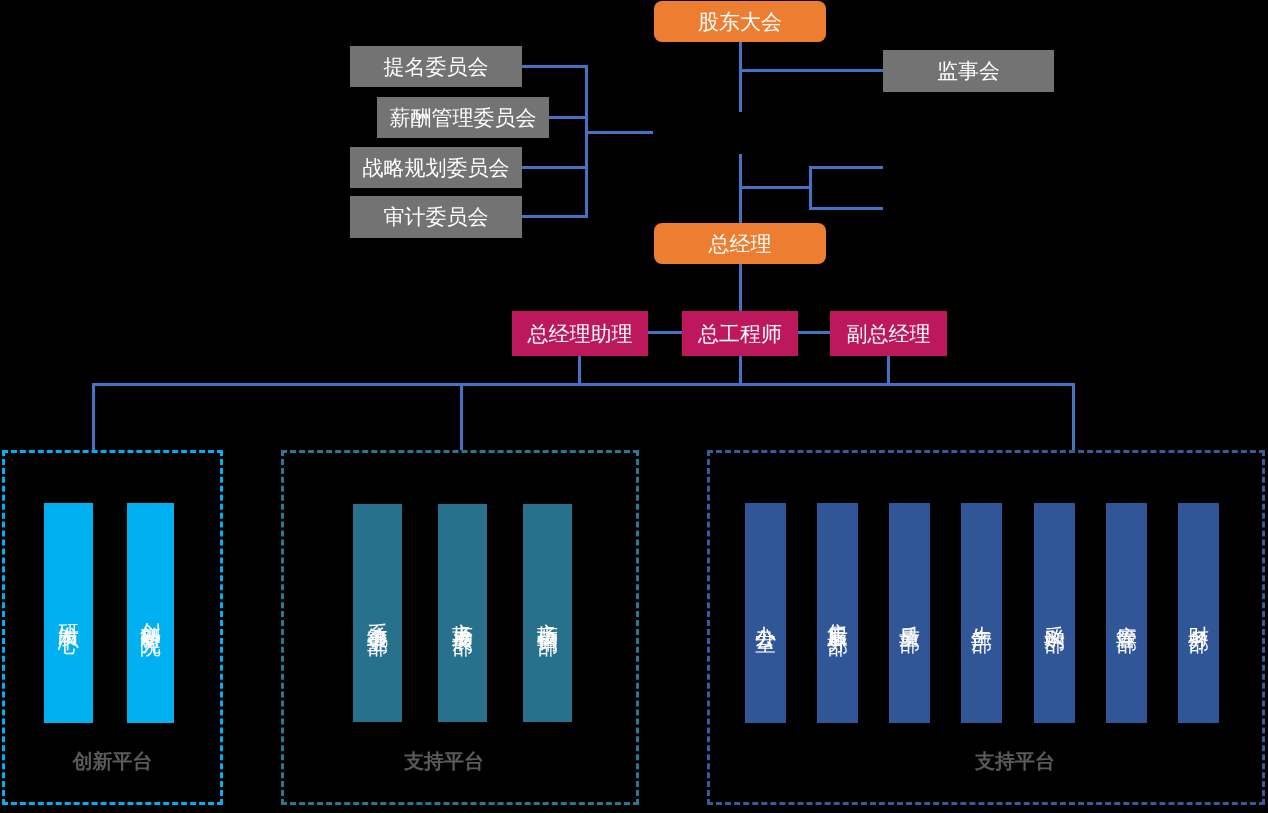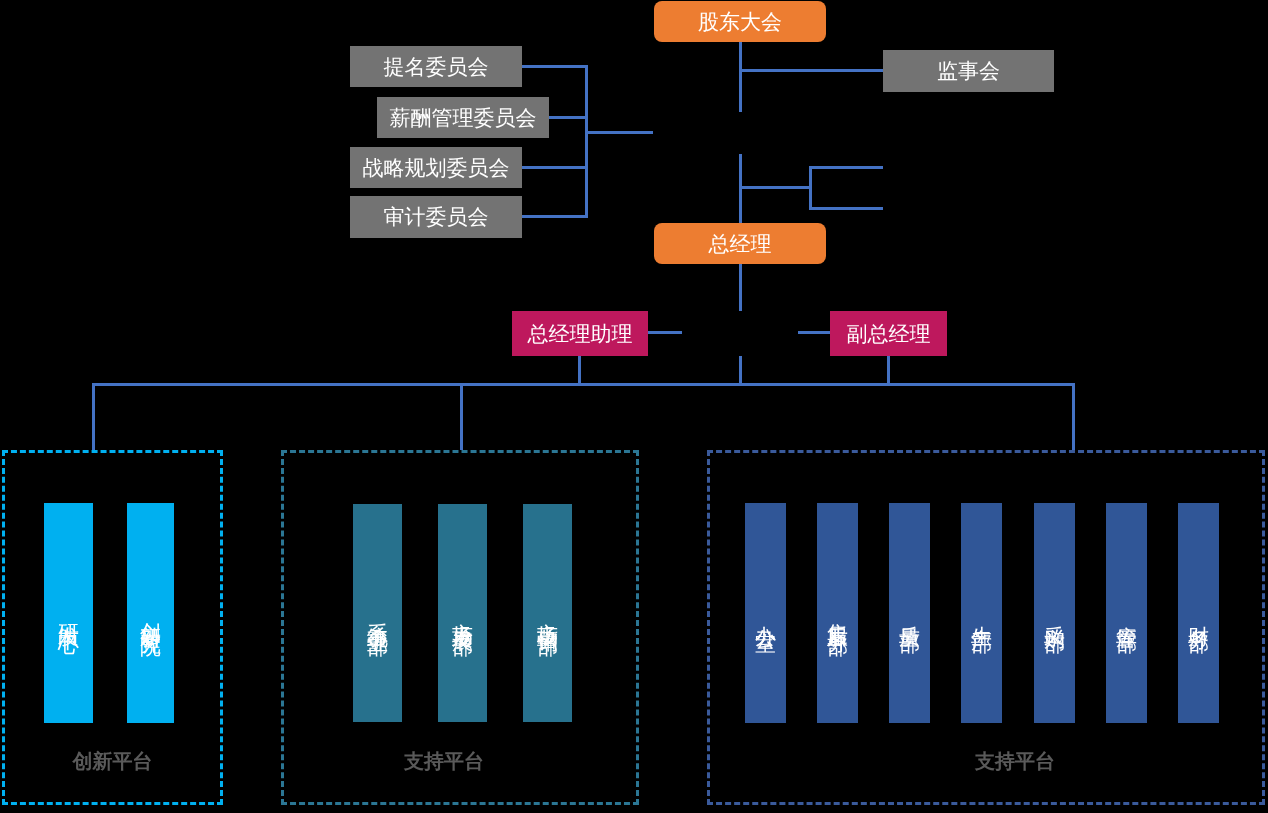--- a/index.html
+++ b/index.html
@@ -62,20 +62,21 @@
   <div class="hbox orange" style="left:654px;top:1px;width:172px;height:41px;">股东大会</div>
   <div class="hbox blue" style="left:883px;top:50px;width:171px;height:42px;">监事会</div>
   <div class="hbox orange" style="left:654px;top:223px;width:172px;height:41px;">总经理</div>
 
   <div class="hbox blue" style="left:350px;top:46px;width:172px;height:41px;">提名委员会</div>
   <div class="hbox blue" style="left:350px;top:97px;width:172px;height:41px;margin-left:27px;">薪酬管理委员会</div>
   <div class="hbox blue" style="left:350px;top:196px;width:172px;height:42px;">审计委员会</div>
   <div class="hbox blue" style="left:350px;top:147px;width:172px;height:41px;">战略规划委员会</div>
 
   <div class="hbox azure" style="left:512px;top:311px;width:136px;height:45px;">总经理助理</div>
+  <div class="hbox azure" style="left:682px;top:311px;width:116px;height:45px;">总工程师</div>
   <div class="hbox azure" style="left:830px;top:311px;width:117px;height:45px;">副总经理</div>
 
   <div class="group g-innov" style="left:2px;top:450px;width:221px;height:355px;">
     <div class="vbox cyan" style="left:39px;top:50px;width:49px;height:220px;">研发中心</div>
     <div class="vbox cyan" style="left:122px;top:50px;width:47px;height:220px;">创新研究院</div>
     <div class="platform-label" style="top:295px;">创新平台</div>
   </div>
 
   <div class="group g-mkt" style="left:281px;top:450px;width:358px;height:355px;">
     <div class="vbox teal" style="left:69px;top:51px;width:49px;height:218px;">系统事业部</div>

